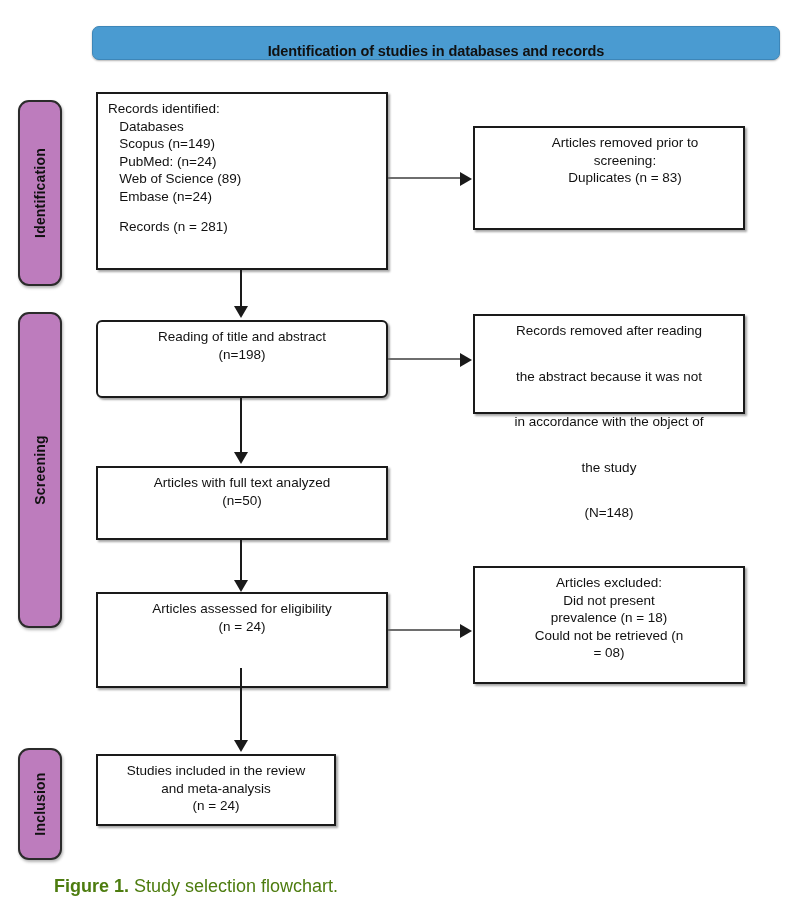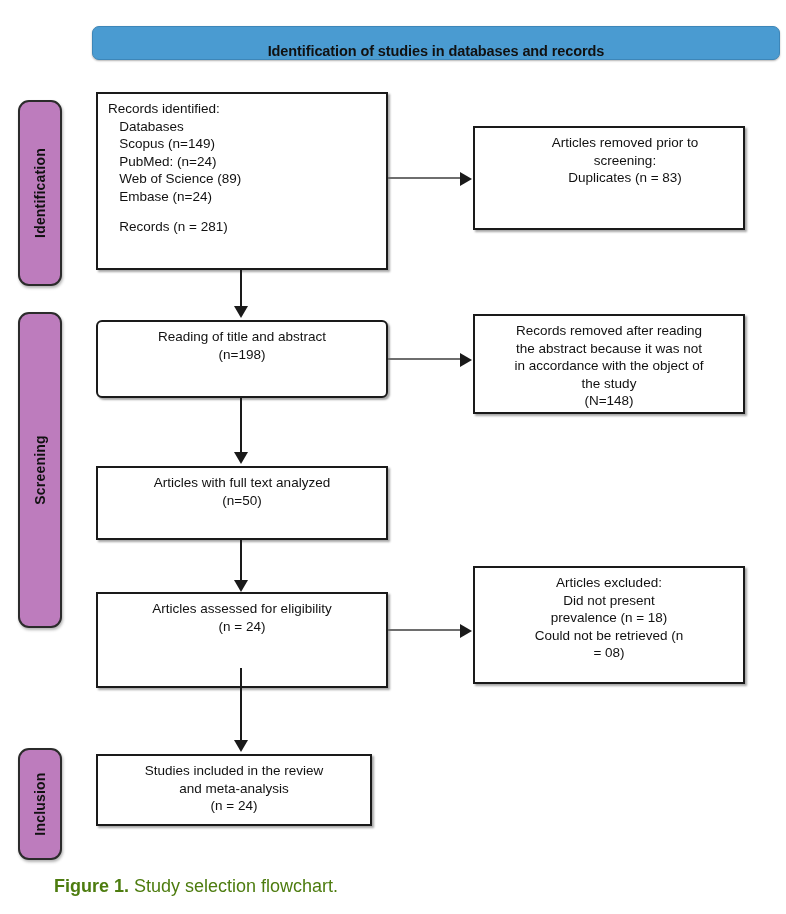--- a/index.html
+++ b/index.html
@@ -92,25 +92,25 @@
   }
   .flow-box.center .line { text-align: center; }
   .flow-box.leftal .line { text-align: left; }
   .spacer-line { height: 13px; }
 
   
   #box-records       { left: 96px; top: 92px;  width: 292px; height: 178px; }
   #box-title-abs     { left: 96px; top: 320px; width: 292px; height: 78px; border-radius: 6px;  }
   #box-fulltext      { left: 96px; top: 466px; width: 292px; height: 74px;  }
   #box-eligibility   { left: 96px; top: 592px; width: 292px; height: 96px;  }
-  #box-included      { left: 96px; top: 754px; width: 276px; height: 72px;  }
+  #box-included      { left: 96px; top: 754px; width: 240px; height: 72px;  }
 
   
   #box-dup-removed   { left: 473px; top: 126px; width: 272px; height: 104px; padding-left: 42px; }
-  #box-abs-removed   { left: 473px; top: 314px; width: 272px; height: 100px; }
+  #box-abs-removed   { left: 473px; top: 314px; width: 272px; height: 100px; gap: 28px; }
   #box-excluded      { left: 473px; top: 566px; width: 272px; height: 118px; }
 
   
   .connector {
     position: absolute;
   }
   .v-line {
     background: #1a1a1a;
     width: 2px;
   }

